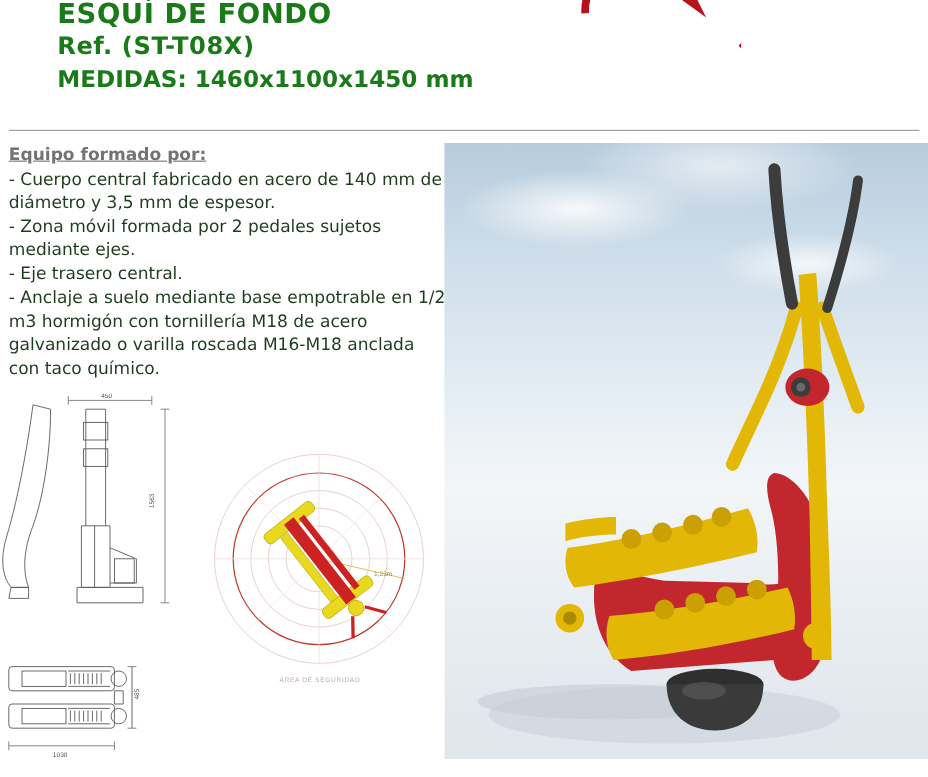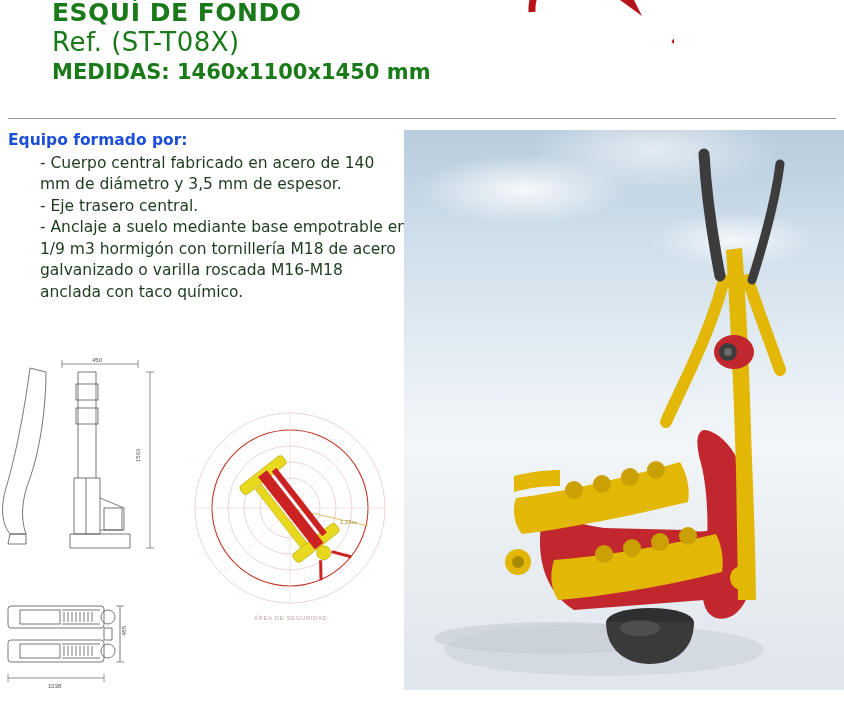--- a/index.html
+++ b/index.html
@@ -32,22 +32,22 @@
     color: #1a7a1a;
     white-space: nowrap;
   }
   #product-name {
     font-size: 25px;
     font-weight: bold;
     letter-spacing: 0.5px;
     line-height: 30px;
   }
   #product-ref {
-    font-size: 26px;
-    font-weight: normal;
+    font-size: 22px;
+    font-weight: bold;
     letter-spacing: 0.5px;
     line-height: 29px;
   }
   #product-size {
     font-size: 21px;
     font-weight: bold;
     line-height: 30px;
   }
 
   
@@ -76,27 +76,27 @@
     left: 8px;
     top: 130px;
     width: 400px;
     font-family: "DejaVu Sans", sans-serif;
     color: #1d3b1d;
     font-size: 15.5px;
     line-height: 21.5px;
   }
   #desc-heading {
     font-weight: bold;
-    color: #1d4ed8;
+    text-decoration: underline;
+    color: #737373;
     display: block;
     margin-bottom: 1px;
   }
   .desc-item {
     display: block;
-    margin-left: 32px;
   }
 
   
   #photo {
     position: absolute;
     left: 404px;
     top: 130px;
     width: 440px;
     height: 560px;
     overflow: hidden;
@@ -159,22 +159,23 @@
       <path d="M104,18 l12,0 l-3,8 l7,0 l-14,14 l4,-10 l-8,0 z" fill="#ffffff"></path>
     </svg>
   </div>
 
   <div id="header-rule"></div>
 </div>
 
 <div id="description">
   <span id="desc-heading">Equipo formado por:</span>
   <span class="desc-item">- Cuerpo central fabricado en acero de 140 mm de diámetro y 3,5 mm de espesor.</span>
+  <span class="desc-item">- Zona móvil formada por 2 pedales sujetos mediante ejes.</span>
   <span class="desc-item">- Eje trasero central.</span>
-  <span class="desc-item">- Anclaje a suelo mediante base empotrable en 1/9 m3 hormigón con tornillería M18 de acero galvanizado o varilla roscada M16-M18 anclada con taco químico.</span>
+  <span class="desc-item">- Anclaje a suelo mediante base empotrable en 1/2 m3 hormigón con tornillería M18 de acero galvanizado o varilla roscada M16-M18 anclada con taco químico.</span>
 </div>
 
 <div id="photo">
   <div id="photo-sky-clouds"></div>
   <div id="photo-ground"></div>
 
   <svg width="440" height="560" viewBox="0 0 440 560" xmlns="http://www.w3.org/2000/svg" style="position:absolute;left:0;top:0">
 
     <ellipse cx="200" cy="520" rx="160" ry="26" fill="#cfd6dc" opacity="0.75"></ellipse>
     <ellipse cx="150" cy="508" rx="120" ry="16" fill="#c5ccd3" opacity="0.6"></ellipse>

